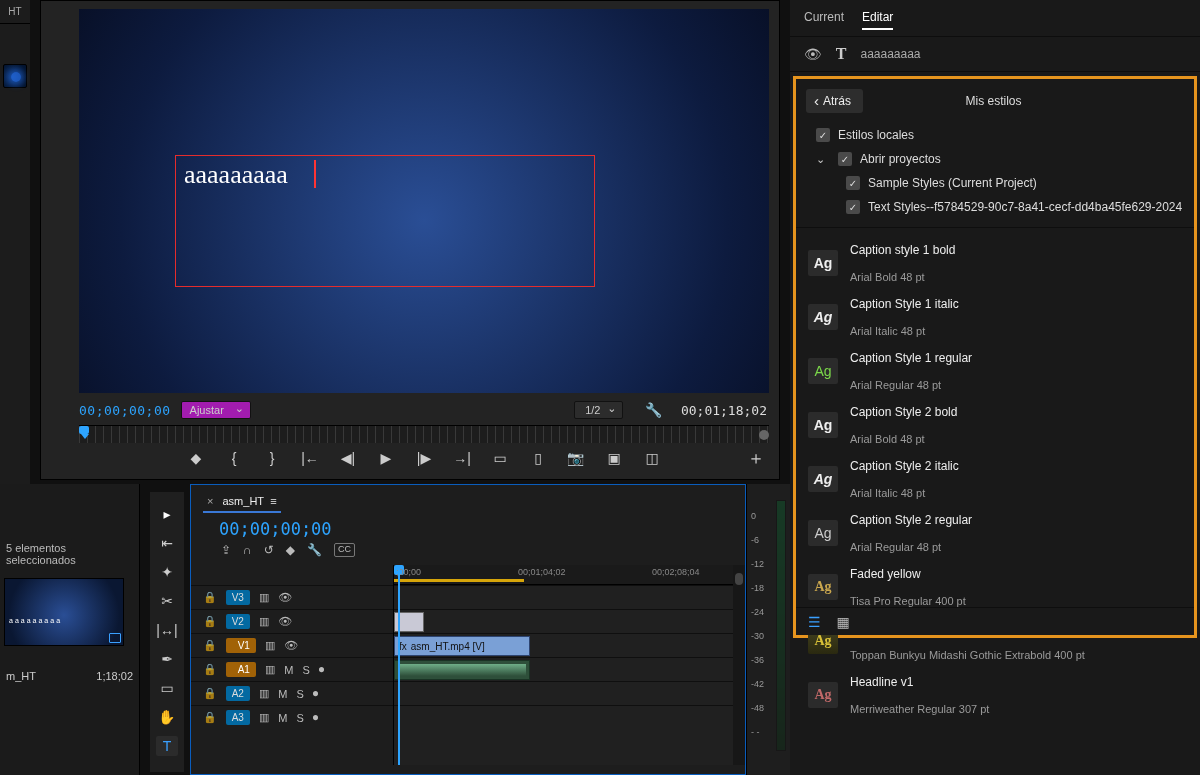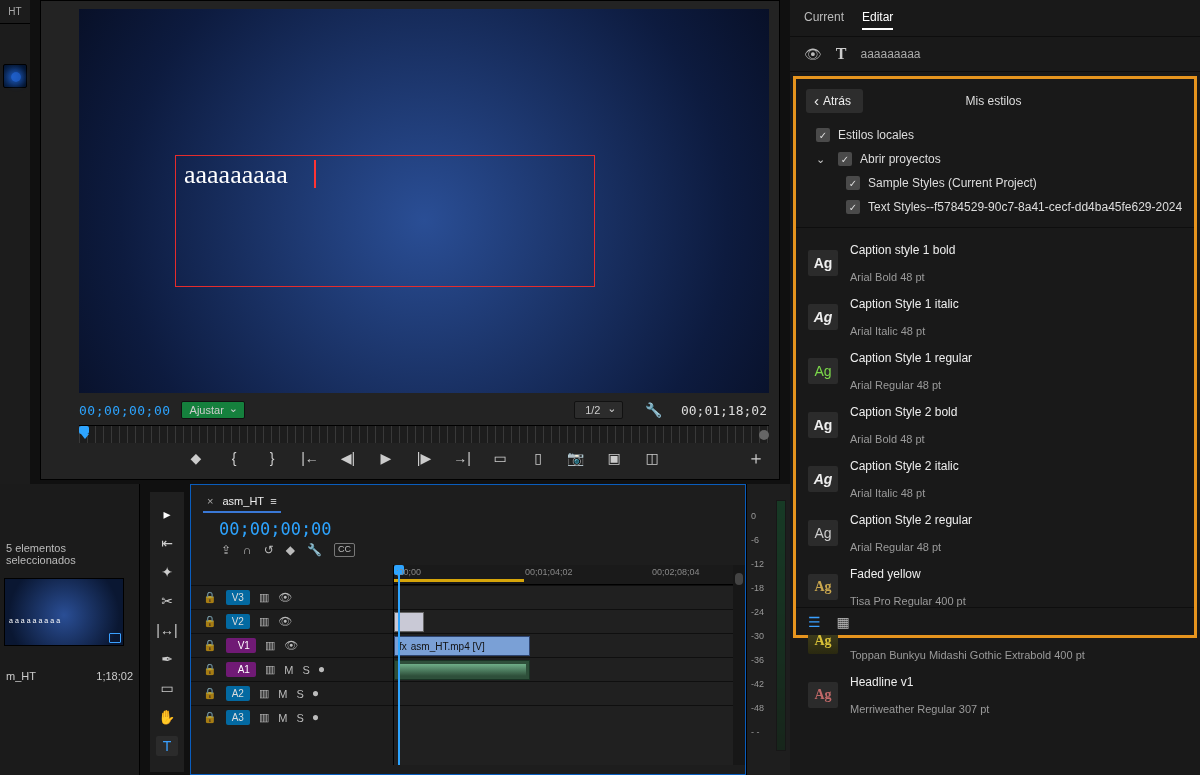--- a/index.html
+++ b/index.html
@@ -15,21 +15,21 @@
   
   .monitor { position: absolute; left: 40px; top: 0; width: 740px; height: 480px; background: #232323; border: 1px solid #000; }
   .viewport { position: relative; margin: 8px 12px 4px 38px; width: 690px; height: 384px; background: radial-gradient(circle at 50% 55%, #2a4e95, #0d1b3f 75%, #081028 100%); }
   .textbox { position: absolute; left: 96px; top: 146px; width: 420px; height: 132px; border: 1px solid #e52c2c; }
   .textbox .txt { position: absolute; left: 8px; top: 4px; font-family: "Times New Roman", serif; font-size: 26px; color: #fff; }
   .textbox .caret { position: absolute; left: 138px; top: 4px; width: 2px; height: 28px; background: #ff3434; }
 
   .monitor-bottom { position: relative; height: 80px; }
   .tc-row { display: flex; align-items: center; gap: 10px; padding: 4px 12px 4px 38px; }
   .tc-left { color: #2da4ff; font-size: 13px; font-family: monospace; letter-spacing: .5px; }
-  .fit-select { background: #15803d; border: 1px solid #111; color: #ccc; font-size: 11px; padding: 2px 20px 2px 8px; border-radius: 2px; position: relative; cursor: pointer; }
+  .fit-select { background: #a21caf; border: 1px solid #111; color: #ccc; font-size: 11px; padding: 2px 26px 2px 8px; border-radius: 2px; position: relative; cursor: pointer; }
   .fit-select::after { content: "⌄"; position: absolute; right: 6px; top: 0; }
   .spacer { flex: 1; }
   .ratio-select { background: #2c2c2c; border: 1px solid #111; color: #ccc; font-size: 11px; padding: 2px 22px 2px 10px; border-radius: 2px; position: relative; cursor: pointer; text-align: right; }
   .ratio-select::after { content: "⌄"; position: absolute; right: 6px; top: 0; }
   .wrench { color: #ccc; margin-left: 12px; font-size: 14px; cursor: pointer; }
   .tc-right { color: #ddd; font-family: monospace; font-size: 13px; margin-left: 8px; }
 
   .ruler { position: relative; margin: 2px 10px 0 38px; height: 18px; background: #1d1d1d; border-top: 1px solid #000; }
   .ruler::before { content:""; position:absolute; inset:0; background-image: repeating-linear-gradient(to right, #555 0, #555 1px, transparent 1px, transparent 8px); opacity:.5; }
   .playhead-top { position: absolute; left: 0; top: 0; width: 12px; height: 12px; }
@@ -63,21 +63,21 @@
   .tl-tab .close { color: #aaa; margin-right: 6px; cursor:pointer;}
   .tl-tc { color: #2da4ff; font-family: monospace; font-size: 17px; padding: 6px 2px 4px 16px; }
   .tl-icons { display: flex; gap: 12px; padding: 0 0 6px 18px; color: #bbb; font-size: 12px; }
   .tl-icons span { cursor:pointer; }
 
   .tl-body { position: relative; height: 200px; display: flex; }
   .track-head { width: 202px; }
   .track-row { height: 24px; display: flex; align-items: center; gap: 9px; padding-left: 12px; border-top: 1px solid #0f0f0f; color: #bbb; }
   .track-row .lock { font-size: 11px; opacity:.7;}
   .track-row .lbl { background: #0369a1; color: #ddd; font-size: 10px; padding: 2px 6px; border-radius: 2px; min-width: 22px; text-align: center; cursor:pointer;}
-  .track-row .lbl.active { background: #701a75; color: #fff; padding-left: 12px; }
+  .track-row .lbl.active { background: #a16207; color: #fff; padding-left: 12px; }
   .track-row .strip,.track-row .eye,.track-row .m,.track-row .s,.track-row .mic{ font-size: 11px; cursor:pointer;}
   .track-row.audio {}
 
   .track-area { flex: 1; position: relative; background: #202020; border-left: 1px solid #000; }
   .time-ruler { height: 20px; position: relative; background: #1a1a1a; border-bottom: 1px solid #000; }
   .time-ruler .tick { position: absolute; top: 2px; font-size: 9px; color: #888; }
   .time-ruler .ph { position: absolute; left: 0; top: 0; }
   .time-ruler .ph::before { content:""; position:absolute; left:0; top:0; width:10px;height:10px;background:#2da4ff;border-radius:2px; }
   .time-ruler .ph-line { position:absolute; left:4px; top:0; width:2px; height:200px; background:#2da4ff; z-index:5;}
   .yellow-bar { position:absolute; left:0; top:14px; width:130px; height:3px; background:#d6a50a;}
@@ -275,21 +275,21 @@
         <span class="s">S</span>
         <span class="mic">⏺</span>
       </div>
     </div>
 
     <div class="track-area">
       <div class="time-ruler">
         <div class="ph"></div>
         <div class="ph-line"></div>
         <span class="tick" style="left:2px;">;00;00</span>
-        <span class="tick" style="left:131px">00;01;04;02</span>
+        <span class="tick" style="left:124px">00;01;04;02</span>
         <span class="tick" style="left:258px">00;02;08;04</span>
         <div class="yellow-bar"></div>
       </div>
       <div class="lane"></div>
       <div class="lane">
         <div class="clip-cap"></div>
       </div>
       <div class="lane">
         <div class="clip-vid sel" style="width:136px;">
           <span>fx</span>

